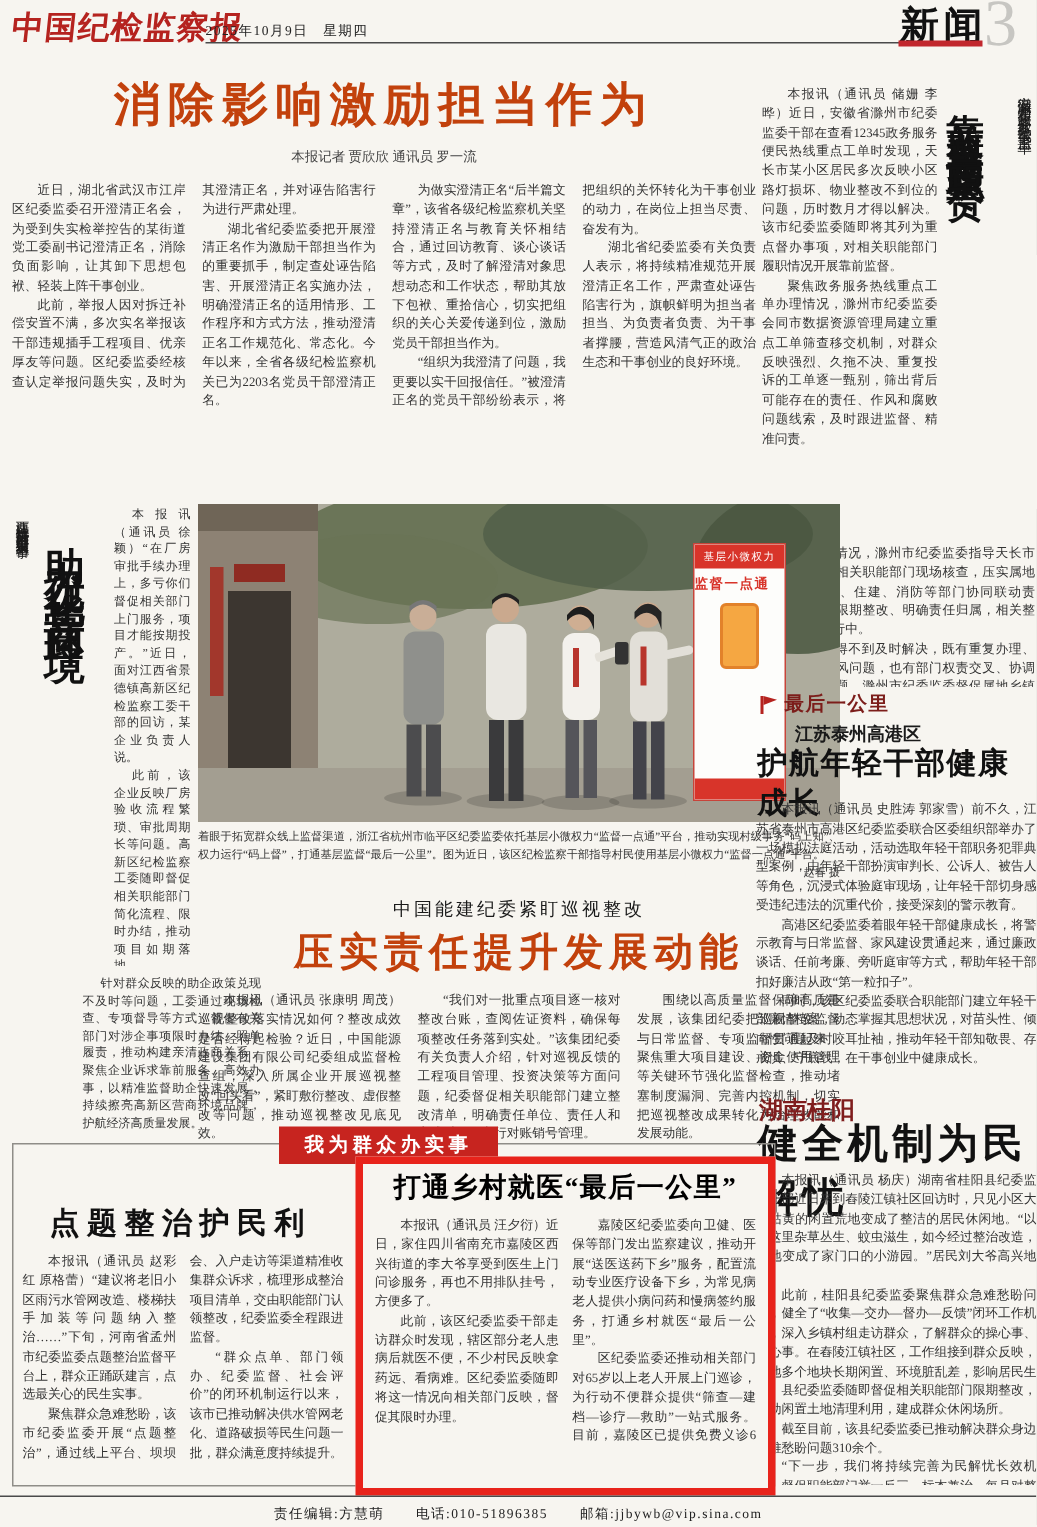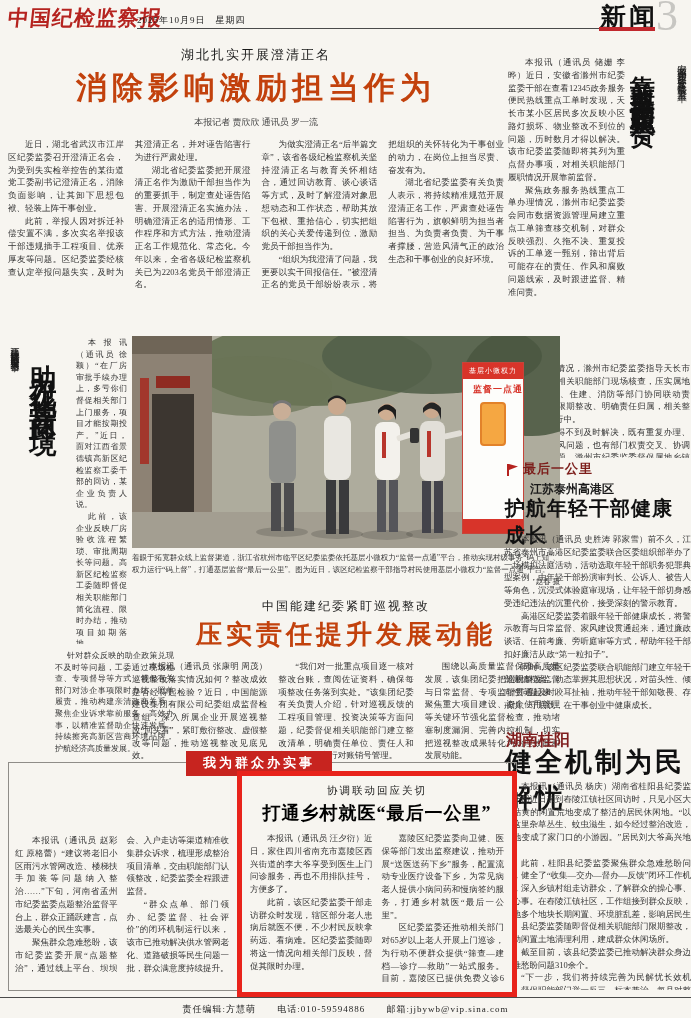--- a/index.html
+++ b/index.html
@@ -57,21 +57,21 @@
   .lf-body { left:76px; top:337px; width:51px; height:307px; font-size:8px; line-height:1.45; }
   .lf-body p { text-indent:1.5em; }
   .lf-body2 { left:8px; top:650px; width:119px; height:119px; font-size:8px; line-height:1.45;margin-left:47px; }
   .lf-body2 p { text-indent:1.5em; }
 
   
   .photo { left:132px; top:336px; width:428px; height:212px; background:#c4b5fd; overflow:hidden; }
   .photo svg { display:block; }
   .banner-board { position:absolute; left:330px; top:26px; width:62px; height:172px; background:#fdfdfb; border:1px solid #c7443a; overflow:hidden; }
   .banner-top { background:#d8342a; color:#fff; font-size:7px; text-align:center; padding:3px 0; letter-spacing:1px; }
-  .banner-sub { color:#d8342a; font-size:9px; font-weight:700; text-align:right; margin-top:4px; letter-spacing:1px; }
+  .banner-sub { color:#d8342a; font-size:9px; font-weight:700; text-align:left; margin-top:4px; letter-spacing:1px; }
   .banner-phone { width:26px; height:44px; margin:6px auto 0; background:#f5a742; border-radius:4px; border:2px solid #e2822a; }
   .banner-foot { position:absolute; bottom:0; left:0; right:0; height:14px; background:#d8342a; }
   .caption { left:132px; top:552px; width:428px; font-size:7.5px; line-height:1.6; color:#333; }
   .credit { text-align:right; color:#333; }
 
   
   .ct-art { left:132px; top:598px; width:428px; }
   .ct-art .kicker { font-size:12px; }
   .ct-art .headline { font-size:26px; letter-spacing:4px; margin-top:2px; }
   .ct-body { margin-top:8px; height:114px; column-count:3; column-gap:11px; }
@@ -99,21 +99,20 @@
 <div class="page">
 
   <div class="abs logo">中国纪检监察报</div>
   <div class="abs date-line">2025年10月9日　星期四</div>
   <div class="abs header-rule"></div>
   <div class="abs section-title">新闻</div>
   <div class="abs section-bar"></div>
   <div class="abs page-num">3</div>
 
   <div class="abs main-art">
-    <div class="kicker center">湖北扎实开展澄清正名</div>
     <div class="headline center">消除影响激励担当作为</div>
     <div class="byline center">本报记者 贾欣欣 通讯员 罗一流</div>
     <div class="main-body body-text jt">
         <p>近日，湖北省武汉市江岸区纪委监委召开澄清正名会，为受到失实检举控告的某街道党工委副书记澄清正名，消除负面影响，让其卸下思想包袱、轻装上阵干事创业。</p>
         <p>此前，举报人因对拆迁补偿安置不满，多次实名举报该干部违规插手工程项目、优亲厚友等问题。区纪委监委经核查认定举报问题失实，及时为其澄清正名，并对诬告陷害行为进行严肃处理。</p>
         <p>湖北省纪委监委把开展澄清正名作为激励干部担当作为的重要抓手，制定查处诬告陷害、开展澄清正名实施办法，明确澄清正名的适用情形、工作程序和方式方法，推动澄清正名工作规范化、常态化。今年以来，全省各级纪检监察机关已为2203名党员干部澄清正名。</p>
         <p>为做实澄清正名“后半篇文章”，该省各级纪检监察机关坚持澄清正名与教育关怀相结合，通过回访教育、谈心谈话等方式，及时了解澄清对象思想动态和工作状态，帮助其放下包袱、重拾信心，切实把组织的关心关爱传递到位，激励党员干部担当作为。</p>
         <p>“组织为我澄清了问题，我更要以实干回报信任。”被澄清正名的党员干部纷纷表示，将把组织的关怀转化为干事创业的动力，在岗位上担当尽责、奋发有为。</p>
         <p>湖北省纪委监委有关负责人表示，将持续精准规范开展澄清正名工作，严肃查处诬告陷害行为，旗帜鲜明为担当者担当、为负责者负责、为干事者撑腰，营造风清气正的政治生态和干事创业的良好环境。</p>
       </div>
@@ -235,37 +234,37 @@
   <div class="abs sb-body2 body-text jt">
       <p>本报讯（通讯员 杨庆）湖南省桂阳县纪委监委干部近日来到舂陵江镇社区回访时，只见小区大片枯黄的闲置荒地变成了整洁的居民休闲地。“以前这里杂草丛生、蚊虫滋生，如今经过整治改造，荒地变成了家门口的小游园。”居民刘大爷高兴地说。</p>
       <p>此前，桂阳县纪委监委聚焦群众急难愁盼问题，健全了“收集—交办—督办—反馈”闭环工作机制，深入乡镇村组走访群众，了解群众的操心事、烦心事。在舂陵江镇社区，工作组接到群众反映，当地多个地块长期闲置、环境脏乱差，影响居民生活。县纪委监委随即督促相关职能部门限期整改，推动闲置土地清理利用，建成群众休闲场所。</p>
       <p>截至目前，该县纪委监委已推动解决群众身边急难愁盼问题310余个。</p>
       <p>“下一步，我们将持续完善为民解忧长效机制，督促职能部门举一反三、标本兼治，每月对整改情况开展‘回头看’，不断提升群众获得感、幸福感、安全感。”该县纪委监委有关负责人说。</p>
     </div>
 
   <div class="abs bottom-box"></div>
   <div class="abs banner-tab">我为群众办实事</div>
 
+  <div class="abs bl-head center">点题整治护民利</div>
   <div class="abs bl-body body-text jt">
       <p>本报讯（通讯员 赵彩红 原格蕾）“建议将老旧小区雨污水管网改造、楼梯扶手加装等问题纳入整治……”下旬，河南省孟州市纪委监委点题整治监督平台上，群众正踊跃建言，点选最关心的民生实事。</p>
       <p>聚焦群众急难愁盼，该市纪委监委开展“点题整治”，通过线上平台、坝坝会、入户走访等渠道精准收集群众诉求，梳理形成整治项目清单，交由职能部门认领整改，纪委监委全程跟进监督。</p>
       <p>“群众点单、部门领办、纪委监督、社会评价”的闭环机制运行以来，该市已推动解决供水管网老化、道路破损等民生问题一批，群众满意度持续提升。</p>
     </div>
 
   <div class="abs red-box">
-    <div class="rb-kicker">协调联动回应关切</div>
     <div class="rb-head">打通乡村就医“最后一公里”</div>
     <div class="rb-body body-text jt">
         <p>本报讯（通讯员 汪夕衍）近日，家住四川省南充市嘉陵区西兴街道的李大爷享受到医生上门问诊服务，再也不用排队挂号，方便多了。</p>
         <p>此前，该区纪委监委干部走访群众时发现，辖区部分老人患病后就医不便，不少村民反映拿药远、看病难。区纪委监委随即将这一情况向相关部门反映，督促其限时办理。</p>
         <p>嘉陵区纪委监委向卫健、医保等部门发出监察建议，推动开展“送医送药下乡”服务，配置流动专业医疗设备下乡，为常见病老人提供小病问药和慢病签约服务，打通乡村就医“最后一公里”。</p>
         <p>区纪委监委还推动相关部门对65岁以上老人开展上门巡诊，为行动不便群众提供“筛查—建档—诊疗—救助”一站式服务。目前，嘉陵区已提供免费义诊6万多人次、健康随访7万多人次。</p>
       </div>
   </div>
 
   <div class="abs footer-rule"></div>
   <div class="abs footer">
     <span>责任编辑:方慧萌</span>
-    <span>电话:010-59594886</span>
+    <span>电话:010-51896385</span>
     <span>邮箱:jjbywb@vip.sina.com</span>
   </div>
 
 </div>
 
 </body></html>

